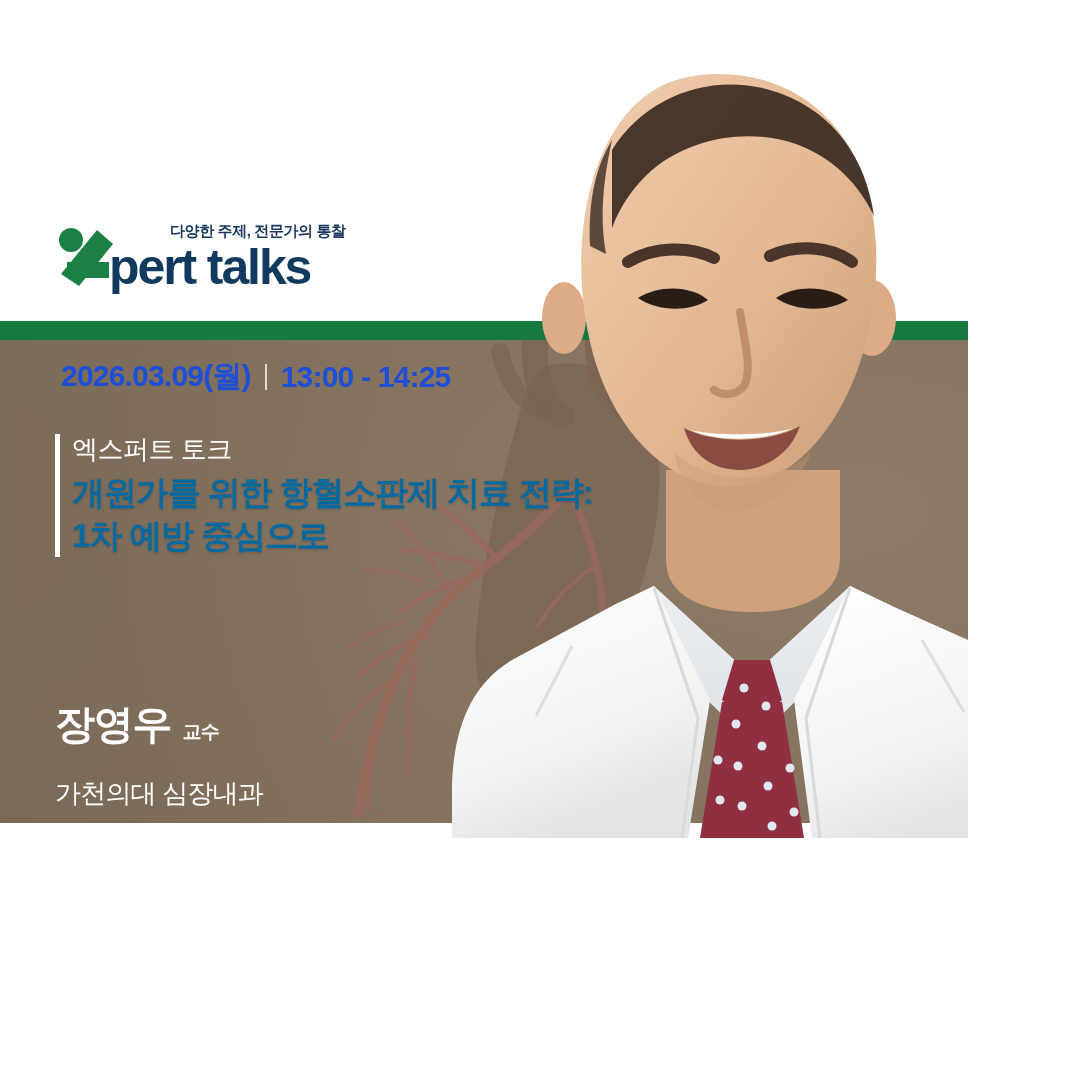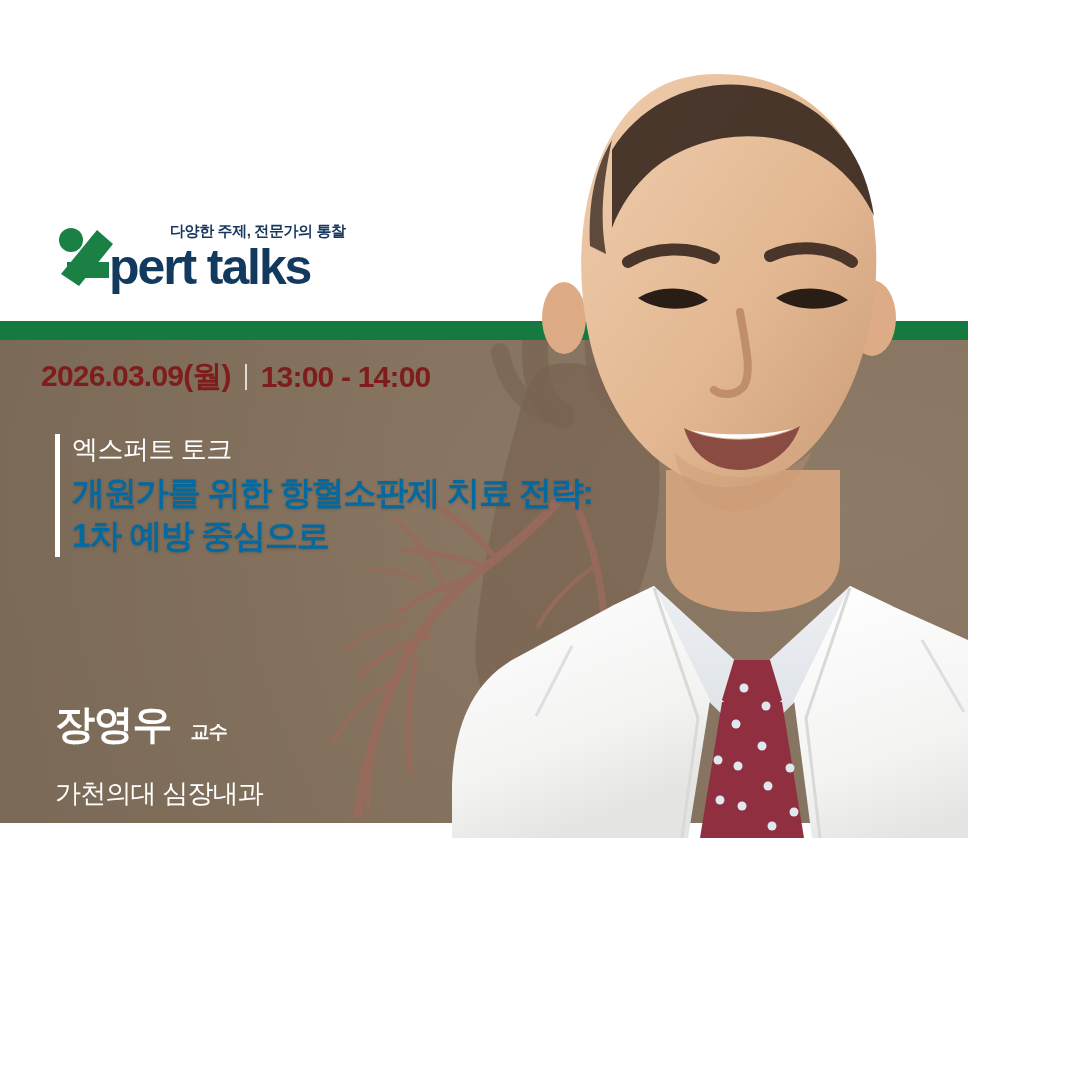--- a/index.html
+++ b/index.html
@@ -74,22 +74,22 @@
     font-weight:800;
     letter-spacing:-2.1px;
     color:#123a5e;
     white-space:nowrap;
     text-align:right;
   }
 
   
   .datetime{
     position:absolute;
-    left:41px; top:356px;
-    color:#7f1d1d;
+    left:61px; top:356px;
+    color:#1d4ed8;
     font-size:30px;
     font-weight:800;
     letter-spacing:-0.8px;
     white-space:nowrap;
     display:flex;
     align-items:center;
     gap:14px;
   }
   .dt-div{
     display:inline-block;
@@ -128,21 +128,21 @@
 
   
   .speaker{
     position:absolute;
     left:55px; top:697px;
     color:#ffffff;
   }
   .speaker-line{
     display:flex;
     align-items:baseline;
-    gap:19px;
+    gap:11px;
     white-space:nowrap;
   }
   .speaker-name{
     font-size:40px;
     font-weight:800;
     letter-spacing:-1.2px;
   }
   .speaker-role{
     font-size:19px;
     font-weight:700;
@@ -218,21 +218,21 @@
         <path d="M10 34 L52 34 L52 50 L10 50 Z" fill="#1b8043"></path>
       </svg>
     </div>
     <div class="logo-tagline">다양한 주제, 전문가의 통찰</div>
     <div class="logo-word">pert talks</div>
   </div>
 
   <div class="datetime">
     <span>2026.03.09(월)</span>
     <span class="dt-div"></span>
-    <span>13:00 - 14:00</span>
+    <span>13:00 - 14:25</span>
   </div>
 
   <div class="title-block">
     <p class="kicker">엑스퍼트 토크</p>
     <p class="title">개원가를 위한 항혈소판제 치료 전략:</p>
     <p class="title">1차 예방 중심으로</p>
   </div>
 
   <div class="speaker">
     <div class="speaker-line">

